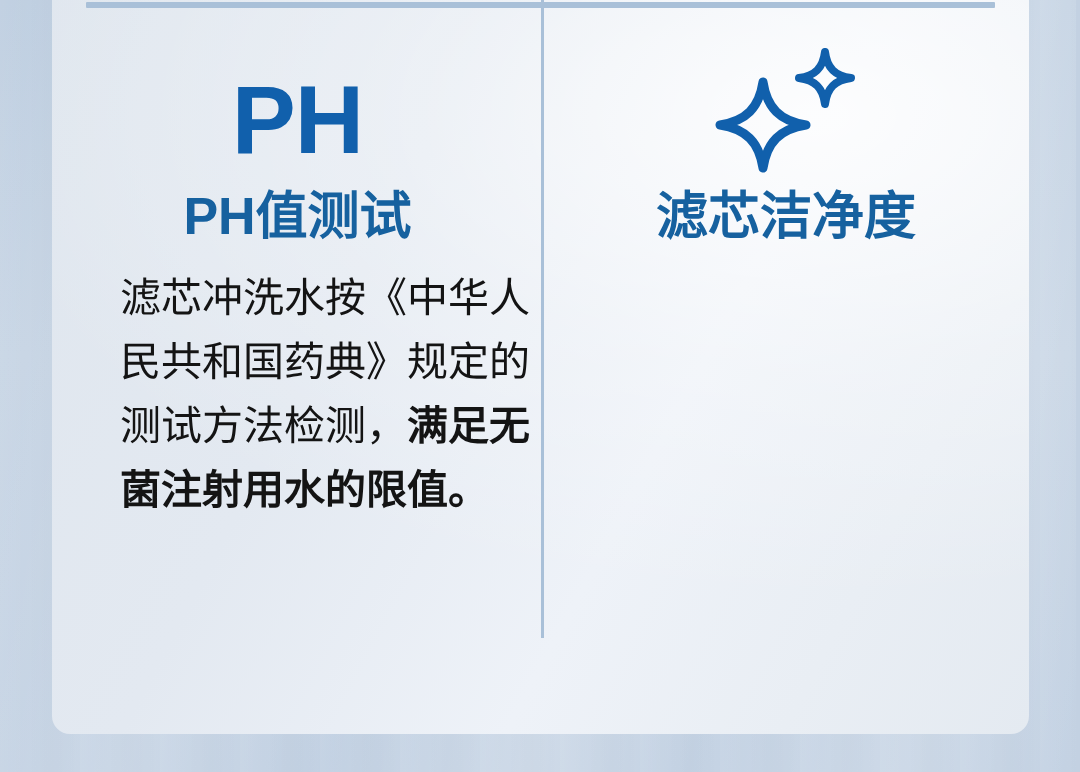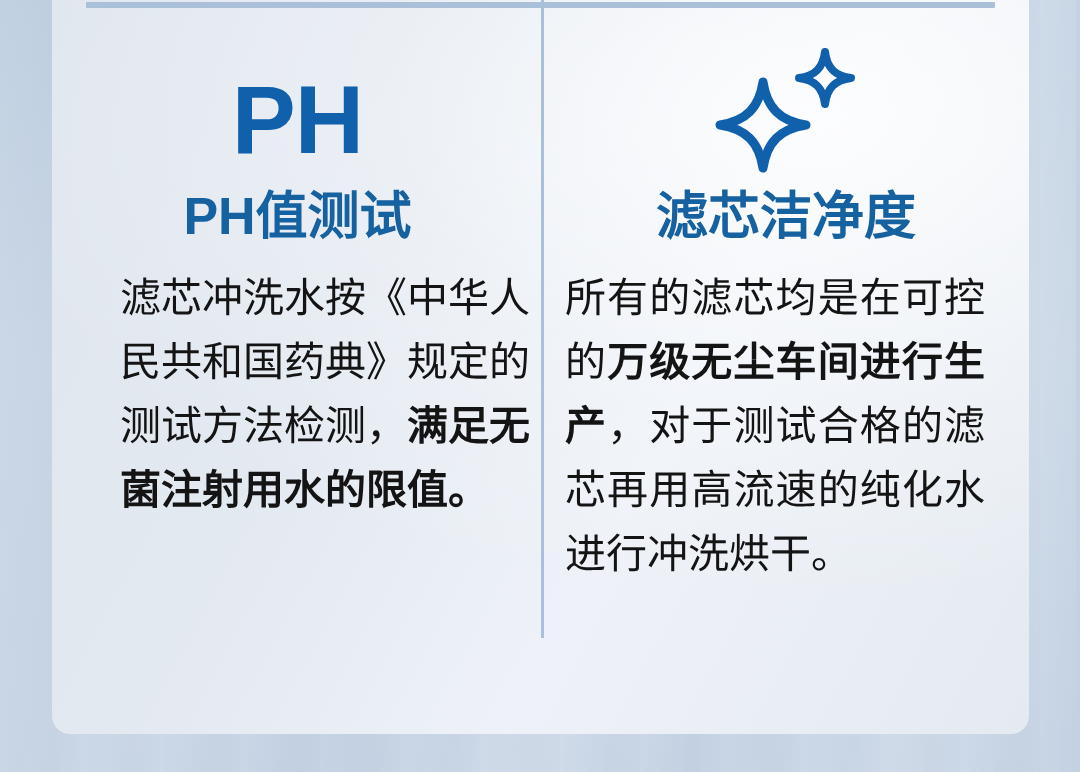--- a/index.html
+++ b/index.html
@@ -187,20 +187,17 @@
           <div class="sparkle-wrap">
             <svg width="160" height="140" viewBox="0 0 160 140" aria-hidden="true">
 
               <path d="M57 36 C61 62, 74 75, 100 79 C74 83, 61 96, 57 122 C53 96, 40 83, 14 79 C40 75, 53 62, 57 36 Z" fill="none" stroke="#1160ac" stroke-width="9" stroke-linejoin="round"></path>
 
               <path d="M119 6 C121 22, 129 30, 145 32 C129 34, 121 42, 119 58 C117 42, 109 34, 93 32 C109 30, 117 22, 119 6 Z" fill="none" stroke="#1160ac" stroke-width="8" stroke-linejoin="round"></path>
             </svg>
           </div>
           <div class="col-title">滤芯洁净度</div>
         </div>
-        <div class="body-text">
-          <span>所有的滤芯均是在可控的</span><b>万级无尘车间进行生产</b><span>，对于测试合格的滤芯再用高流速的纯化水进行冲洗烘干。</span>
-        </div>
       </div>
 
     </div>
   </div>
 </div>
 
 </body></html>

